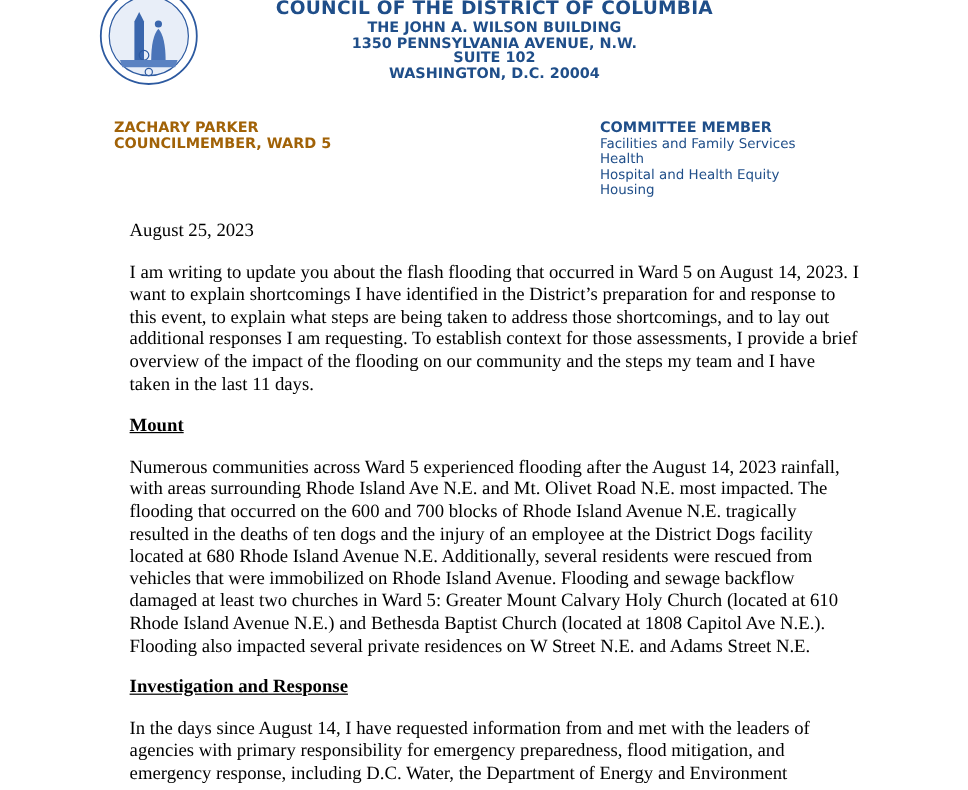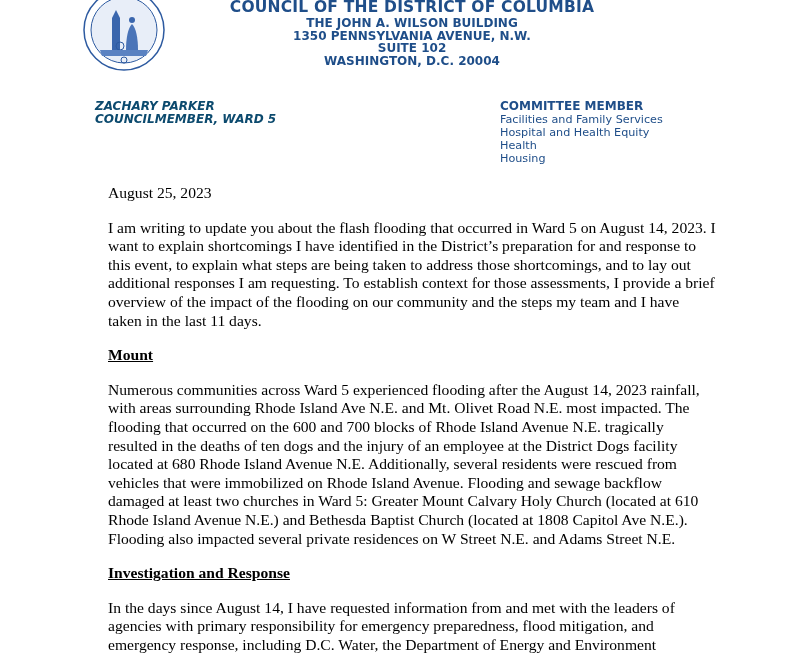--- a/index.html
+++ b/index.html
@@ -38,26 +38,25 @@
       line-height: 20px;
     }
     .org-line {
       font-size: 12px;
       line-height: 12.5px;
     }
     .member-block {
       position: absolute;
       left: 95px;
       top: 100px;
-      color: #0c4a6e;
+      color: #a16207;
       font-family: "DejaVu Sans", sans-serif;
       font-weight: bold;
       font-size: 12px;
       line-height: 13px;
-      font-style: italic;
     }
     .committee-block {
       position: absolute;
       left: 500px;
       top: 100px;
       color: #1f4e89;
       font-family: "DejaVu Sans", sans-serif;
       font-size: 11.2px;
       line-height: 13px;
     }
@@ -110,22 +109,22 @@
 </div>
 
 <div class="member-block">
   <div>ZACHARY PARKER</div>
   <div>COUNCILMEMBER, WARD 5</div>
 </div>
 
 <div class="committee-block">
   <div class="committee-title">COMMITTEE MEMBER</div>
   <div>Facilities and Family Services</div>
+  <div>Health</div>
   <div>Hospital and Health Equity</div>
-  <div>Health</div>
   <div>Housing</div>
 </div>
 
 <div class="letter">
   <p class="date">August 25, 2023</p>
   <p class="para">I am writing to update you about the flash flooding that occurred in Ward 5 on August 14, 2023. I want to explain shortcomings I have identified in the District’s preparation for and response to this event, to explain what steps are being taken to address those shortcomings, and to lay out additional responses I am requesting. To establish context for those assessments, I provide a brief overview of the impact of the flooding on our community and the steps my team and I have taken in the last 11 days.</p>
   <p class="section-heading">Mount</p>
   <p class="para">Numerous communities across Ward 5 experienced flooding after the August 14, 2023 rainfall, with areas surrounding Rhode Island Ave N.E. and Mt. Olivet Road N.E. most impacted. The flooding that occurred on the 600 and 700 blocks of Rhode Island Avenue N.E. tragically resulted in the deaths of ten dogs and the injury of an employee at the District Dogs facility located at 680 Rhode Island Avenue N.E. Additionally, several residents were rescued from vehicles that were immobilized on Rhode Island Avenue. Flooding and sewage backflow damaged at least two churches in Ward 5: Greater Mount Calvary Holy Church (located at 610 Rhode Island Avenue N.E.) and Bethesda Baptist Church (located at 1808 Capitol Ave N.E.). Flooding also impacted several private residences on W Street N.E. and Adams Street N.E.</p>
   <p class="section-heading">Investigation and Response</p>
   <p class="para">In the days since August 14, I have requested information from and met with the leaders of agencies with primary responsibility for emergency preparedness, flood mitigation, and emergency response, including D.C. Water, the Department of Energy and Environment</p>

